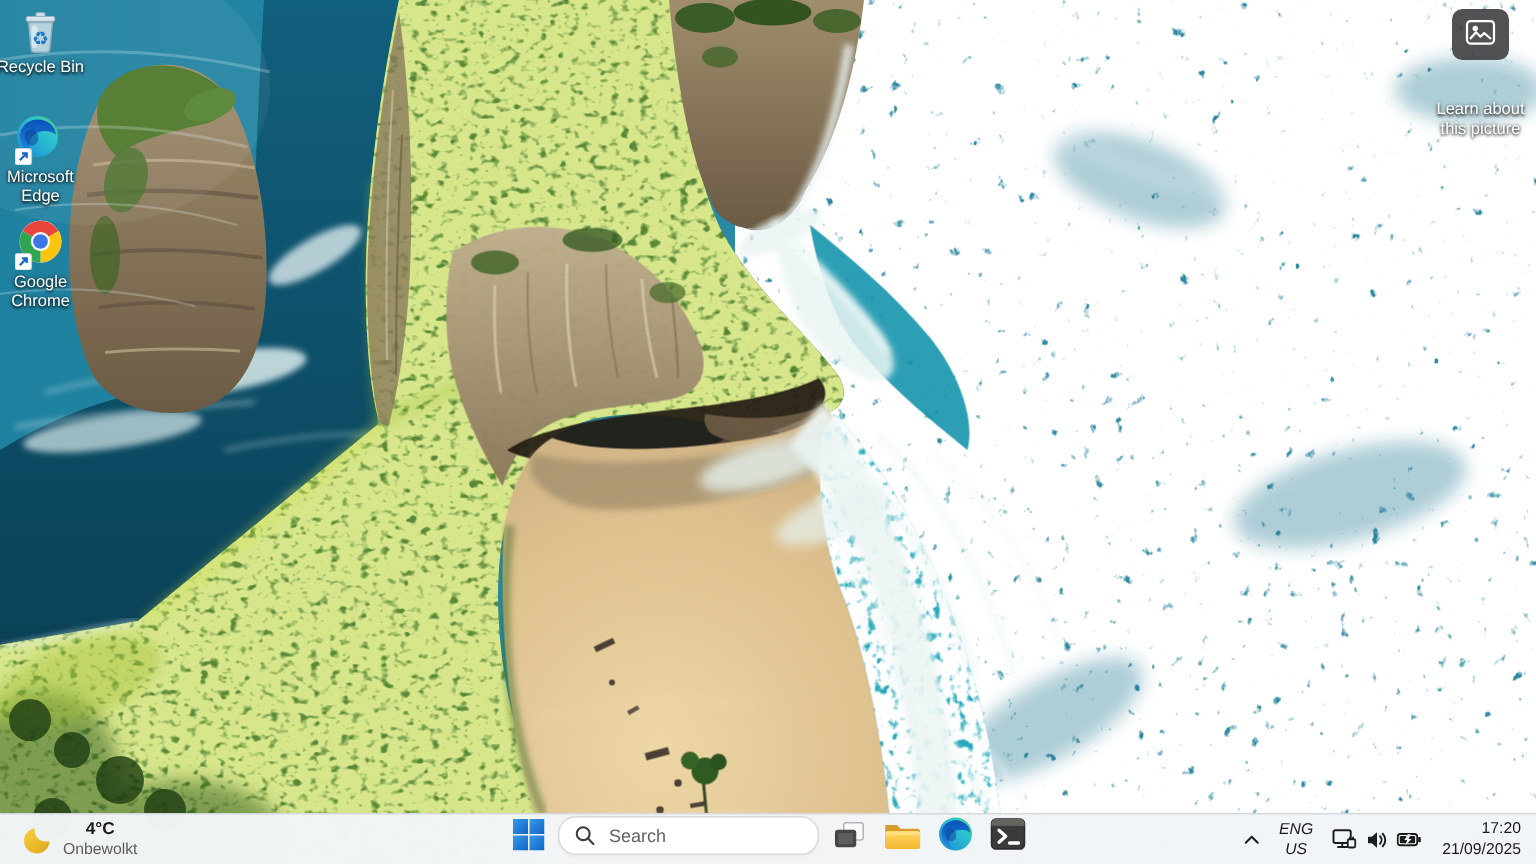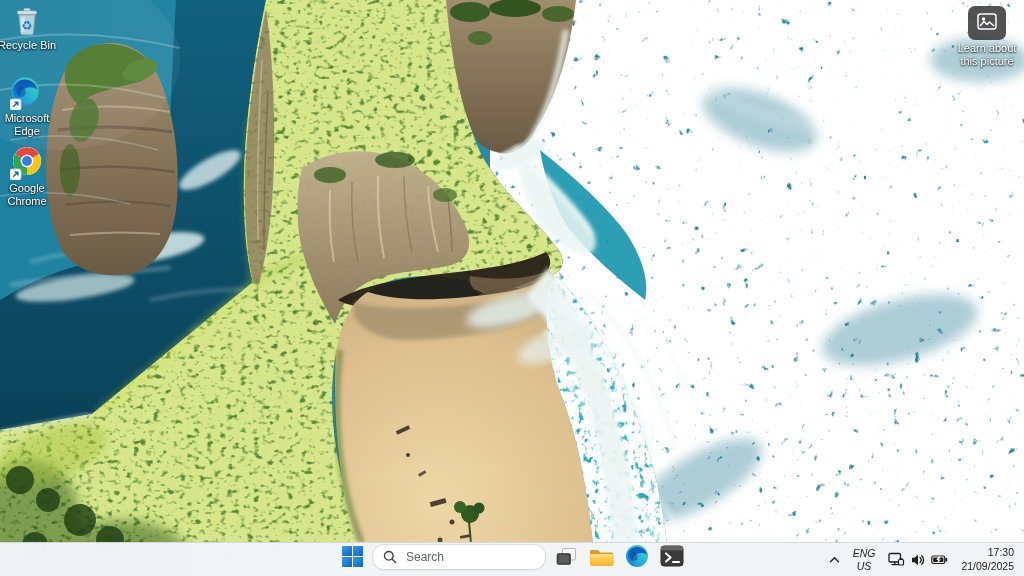--- a/index.html
+++ b/index.html
@@ -18,21 +18,21 @@
   }
   .desktop-icon .dlabel{
     color:#fff;font-size:11px;line-height:1.18;text-align:center;
     text-shadow:0 1px 2px rgba(0,0,0,.9),0 0 3px rgba(0,0,0,.55);
     max-width:66px;word-wrap:break-word;
   }
   #icon-recycle{left:-7px;top:3px;}
   #icon-edge{left:-7px;top:74px;}
   #icon-chrome{left:-7px;top:144px;}
   #icon-spotlight{left:949px;top:4px;width:76px;}
-  #icon-spotlight .dlabel{max-width:74px;}
+  #icon-spotlight .dlabel{max-width:74px;margin-top:25px;}
 
   
   .taskbar{
     position:absolute;left:0;right:0;bottom:0;height:33px;
     background:rgba(242,245,247,.98);
     border-top:1px solid rgba(110,120,130,.22);
   }
   .tb-weather{
     position:absolute;left:8px;top:0;height:33px;display:flex;align-items:center;
     gap:7px;padding:0 7px;border-radius:6px;
@@ -337,20 +337,39 @@
     <rect x="0" y="0" width="38" height="34" rx="7" fill="rgba(58,58,60,.88)"></rect>
     <rect x="10" y="8" width="18" height="15" rx="2.5" stroke="#ffffff" stroke-width="1.5" fill="none"></rect>
     <circle cx="15.5" cy="13" r="1.8" fill="#ffffff"></circle>
     <path d="M12,20 l4,-4.5 3,3 2.5,-2.5 4.5,4" stroke="#ffffff" stroke-width="1.5" fill="none" stroke-linejoin="round"></path>
   </svg>
   <span class="dlabel">Learn about this picture</span>
 </div>
 
 <div class="taskbar">
 
+  <button class="tb-weather" style="border:none;background:transparent;">
+    <svg width="20" height="20" viewBox="0 0 20 20">
+      <defs>
+        <linearGradient id="moonG" x1="0" y1="0" x2="1" y2="1">
+          <stop offset="0" stop-color="#f6d13c"></stop>
+            <stop offset="1" stop-color="#e0a61e"></stop>
+        </linearGradient>
+        <mask id="moonM">
+          <rect width="20" height="20" fill="#fff"></rect>
+          <circle cx="15.5" cy="3.5" r="7.5" fill="#000"></circle>
+        </mask>
+      </defs>
+      <circle cx="9.5" cy="10.5" r="8.5" fill="url(#moonG)" mask="url(#moonM)"></circle>
+    </svg>
+    <span class="w-text">
+      <span class="w-temp">4°C</span>
+      <span class="w-cond">Onbewolkt</span>
+    </span>
+  </button>
 
   <div class="tb-center">
     <button class="tb-btn">
       <svg width="21" height="21" viewBox="0 0 21 21">
         <defs>
           <linearGradient id="winG" x1="0" y1="0" x2="1" y2="1">
             <stop offset="0" stop-color="#379be8"></stop>
               <stop offset="1" stop-color="#0f63c8"></stop>
           </linearGradient>
         </defs>
@@ -448,18 +467,18 @@
       <svg width="17" height="14" viewBox="0 0 17 14">
         <rect x="0.8" y="3" width="13" height="7.5" rx="1.8" stroke="#1c1c1c" stroke-width="1.2" fill="none"></rect>
         <rect x="14.4" y="5" width="1.8" height="3.5" rx=".6" fill="#1c1c1c"></rect>
         <rect x="2.2" y="4.4" width="10.2" height="4.7" rx=".8" fill="#1c1c1c"></rect>
         <path d="M7.6,3.2 L5.2,7 h1.9 L5.9,10.6 L10,6.4 H8.1 L9.4,3.2 Z" fill="#f0f3f6"></path>
       </svg>
     </button>
 
     <button class="tray-btn">
       <span class="clock">
-        <span>17:30</span>
+        <span>17:20</span>
         <span>21/09/2025</span>
       </span>
     </button>
   </div>
 </div>
 
 </body></html>

